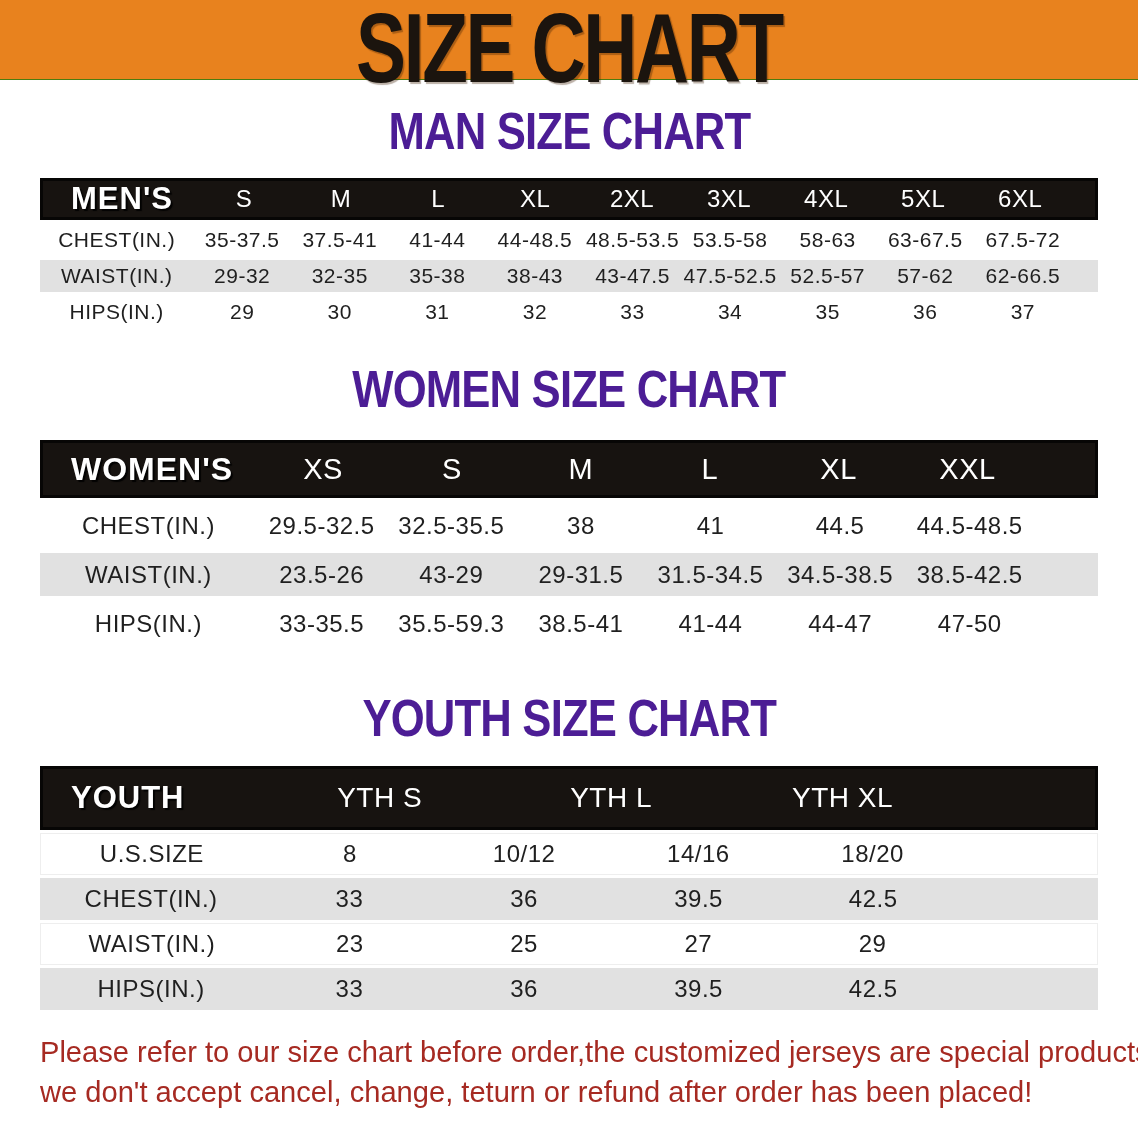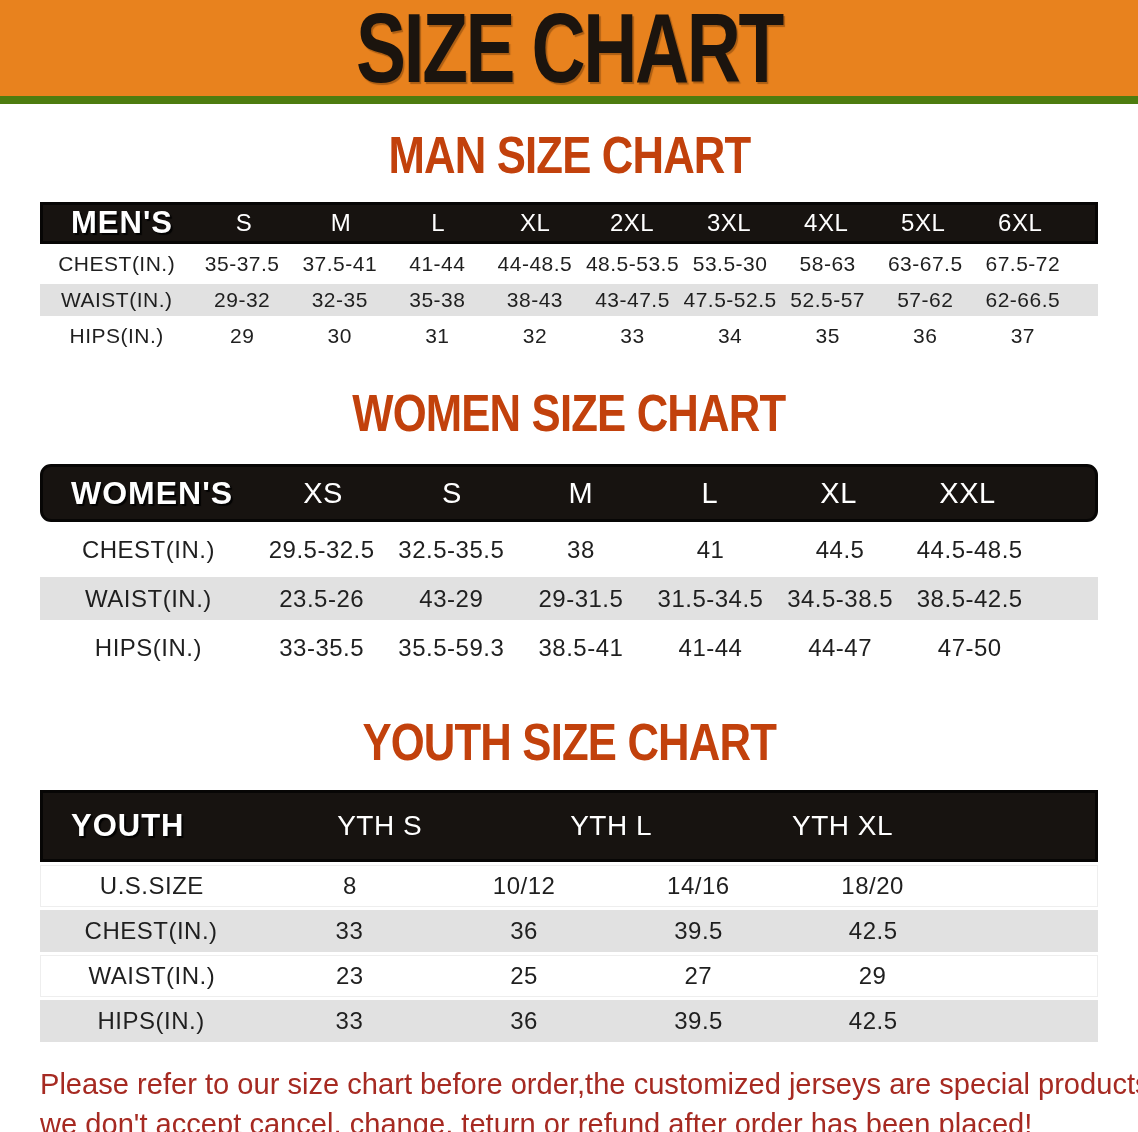--- a/index.html
+++ b/index.html
@@ -16,38 +16,38 @@
   *{margin:0;padding:0;box-sizing:border-box;}
   html,body{width:1138px;}
   body{
     height:1132px;
     background:var(--page-bg);
     font-family:"Liberation Sans", sans-serif;
     overflow:hidden;
   }
   
   .banner{
-    width:100%;height:104px;
+    width:100%;height:80px;
     background:var(--banner-bg);
-    display:flex;align-items:flex-end;justify-content:center;
-    border-bottom:8px solid #4d7c0f;
+    display:flex;align-items:flex-start;justify-content:center;
+    border-bottom:1px solid #4d7c0f;
   }
   .banner-title{
     font-size:96px;line-height:96px;font-weight:bold;
     color:var(--banner-text);
     transform:scaleX(0.78) scaleY(1.02);
     letter-spacing:-3px;
     white-space:nowrap;
     text-shadow:2px 2px 1px rgba(60,30,0,0.35);
   }
   
   .section-heading{
     text-align:center;
     font-weight:bold;
-    color:#c2410c;
+    color:#4c1d95;
     white-space:nowrap;
   }
   .section-heading .inner{
     display:inline-block;
     font-size:52px;line-height:48px;
     transform:scaleX(0.84);
     letter-spacing:-1px;
   }
   .heading-men{margin-top:27px;}
   .heading-women{margin-top:37px;}
@@ -85,27 +85,27 @@
     text-shadow:2px 2px 1px rgba(0,0,0,0.9);
   }
   .spacer{flex:0 0 auto;}
   
   .tbl-men .t-header{height:42px;font-size:24px;}
   .tbl-men .t-header .cell.label{font-size:31px;}
   .tbl-men .t-row{height:32px;font-size:21px;}
   .tbl-men .cell.label{flex:0 0 14.5%;}
   .tbl-men .spacer{flex:0 0 2.5%;}
   
-  .tbl-women .t-header{height:58px;font-size:29px;border-radius:11px;}
+  .tbl-women .t-header{height:58px;font-size:29px;}
   .tbl-women .t-header .cell.label{font-size:32px;}
   .tbl-women .t-row{height:43px;font-size:24px;margin-top:6px;}
   .tbl-women .cell.label{flex:0 0 20.5%;}
   .tbl-women .spacer{flex:0 0 6%;}
   
-  .tbl-youth .t-header{height:72px;font-size:28px;}
+  .tbl-youth .t-header{height:64px;font-size:28px;}
   .tbl-youth .t-header .cell.label{font-size:31px;}
   .tbl-youth .t-row{height:42px;font-size:24px;margin-top:3px;}
   .tbl-youth .cell.label{flex:0 0 21%;}
   .tbl-youth .spacer{flex:0 0 13%;}
   .tbl-youth .t-row:nth-of-type(even){border:1px solid #eee;}
   
   .disclaimer{
     margin:22px 40px 0 40px;
     color:var(--disclaimer-color);
     font-size:30px;
@@ -138,21 +138,21 @@
       <div class="cell">6XL</div>
       <div class="spacer"></div>
     </div>
     <div class="t-row">
       <div class="cell label">CHEST(IN.)</div>
       <div class="cell">35-37.5</div>
       <div class="cell">37.5-41</div>
       <div class="cell">41-44</div>
       <div class="cell">44-48.5</div>
       <div class="cell">48.5-53.5</div>
-      <div class="cell">53.5-30</div>
+      <div class="cell">53.5-58</div>
       <div class="cell">58-63</div>
       <div class="cell">63-67.5</div>
       <div class="cell">67.5-72</div>
       <div class="spacer"></div>
     </div>
     <div class="t-row">
       <div class="cell label">WAIST(IN.)</div>
       <div class="cell">29-32</div>
       <div class="cell">32-35</div>
       <div class="cell">35-38</div>

